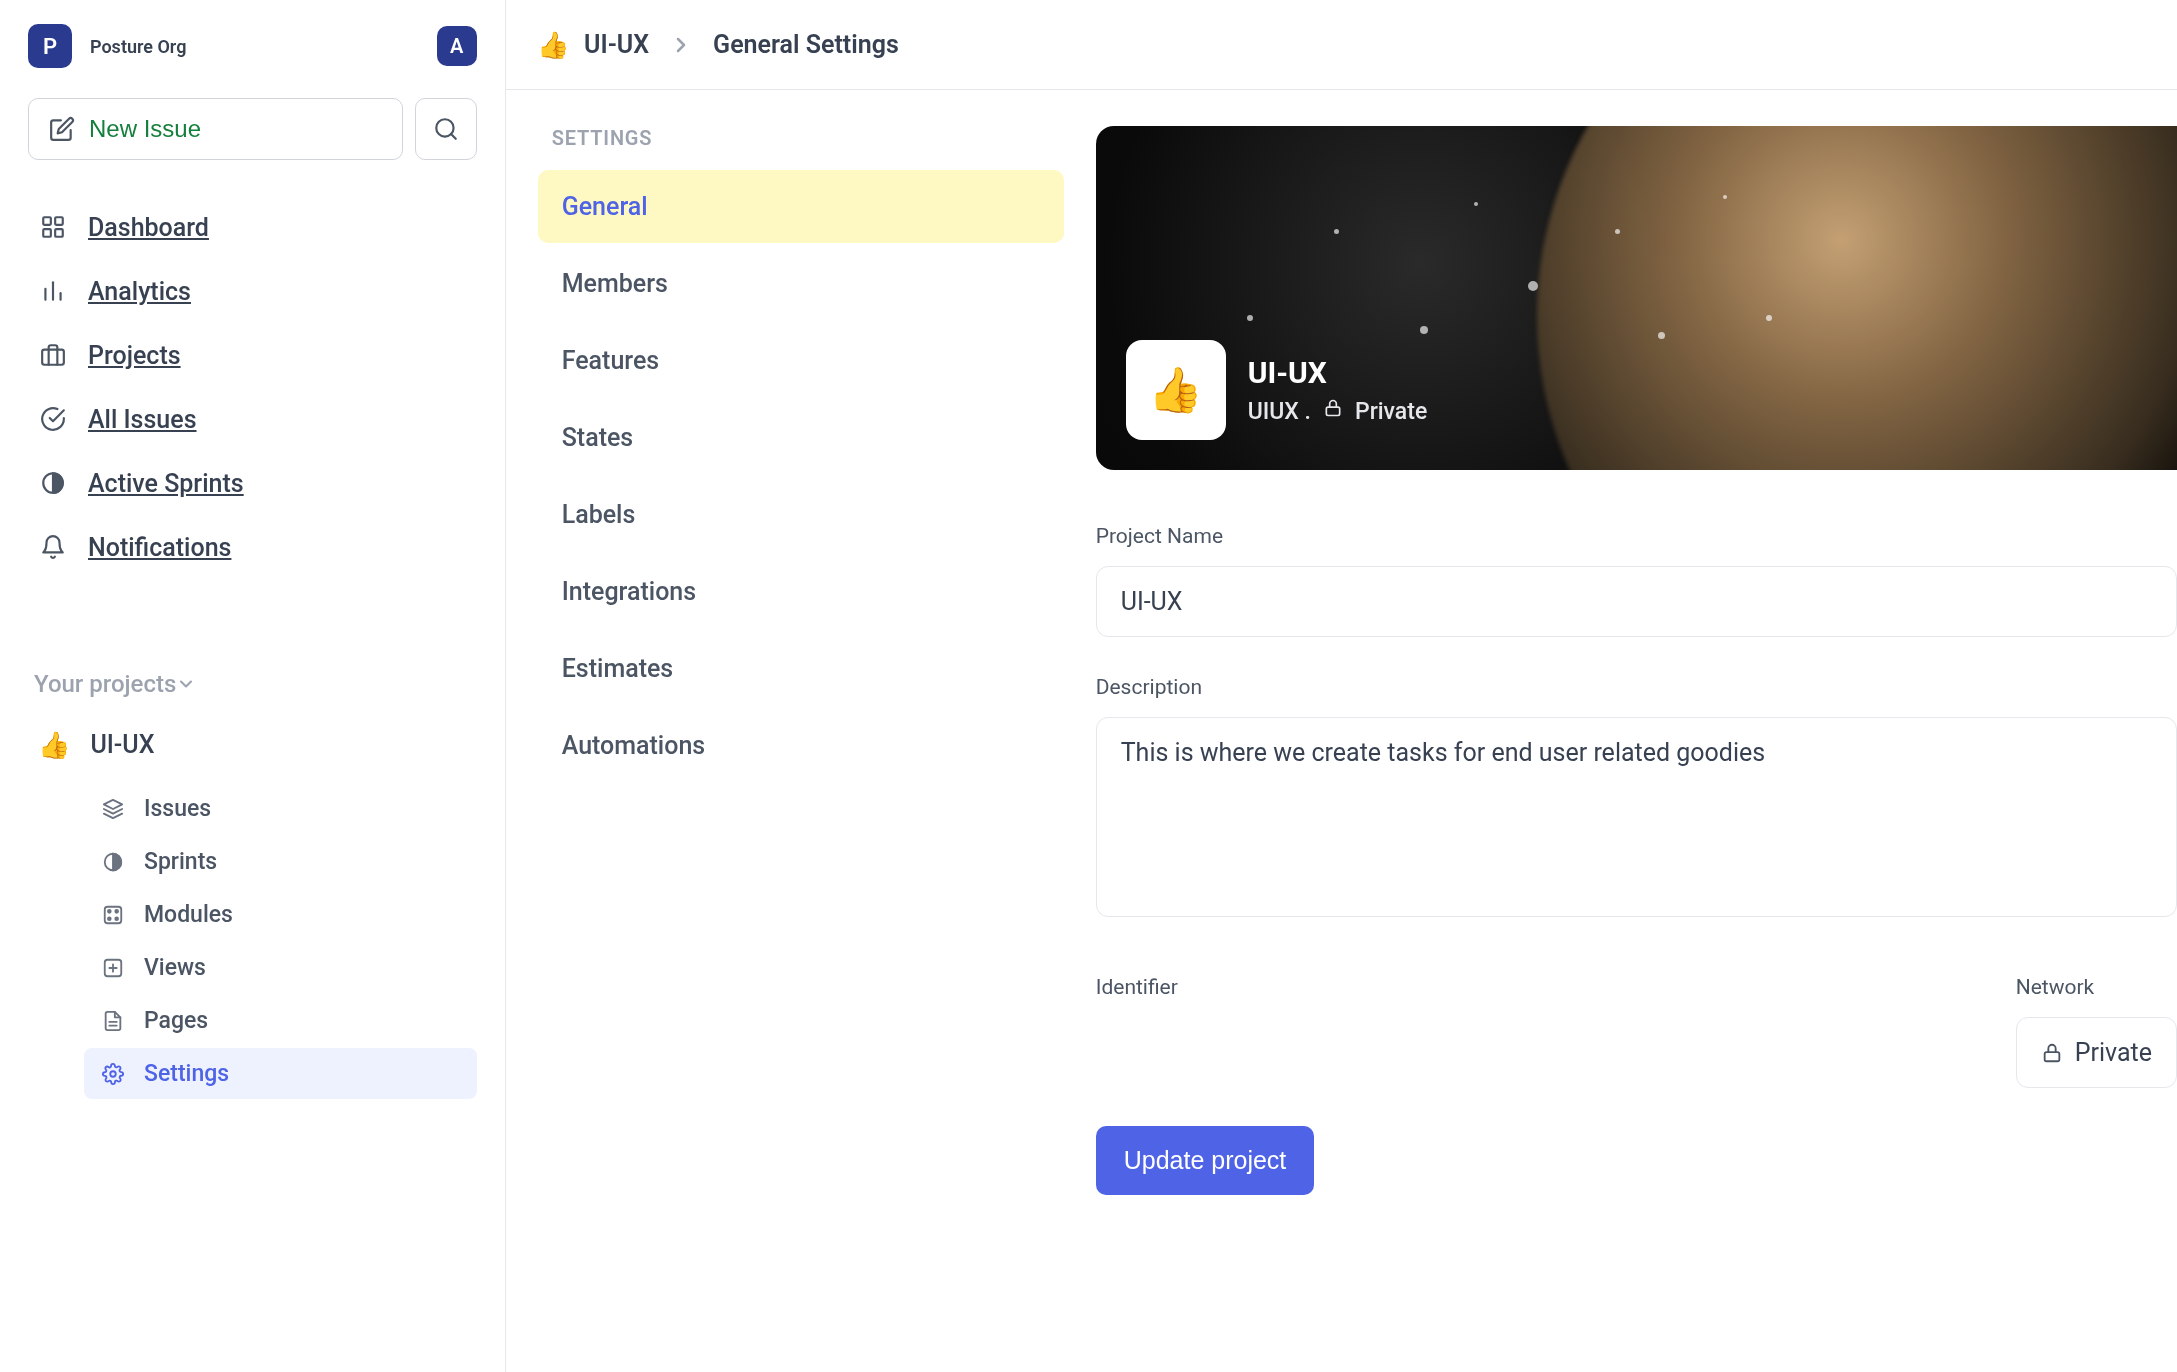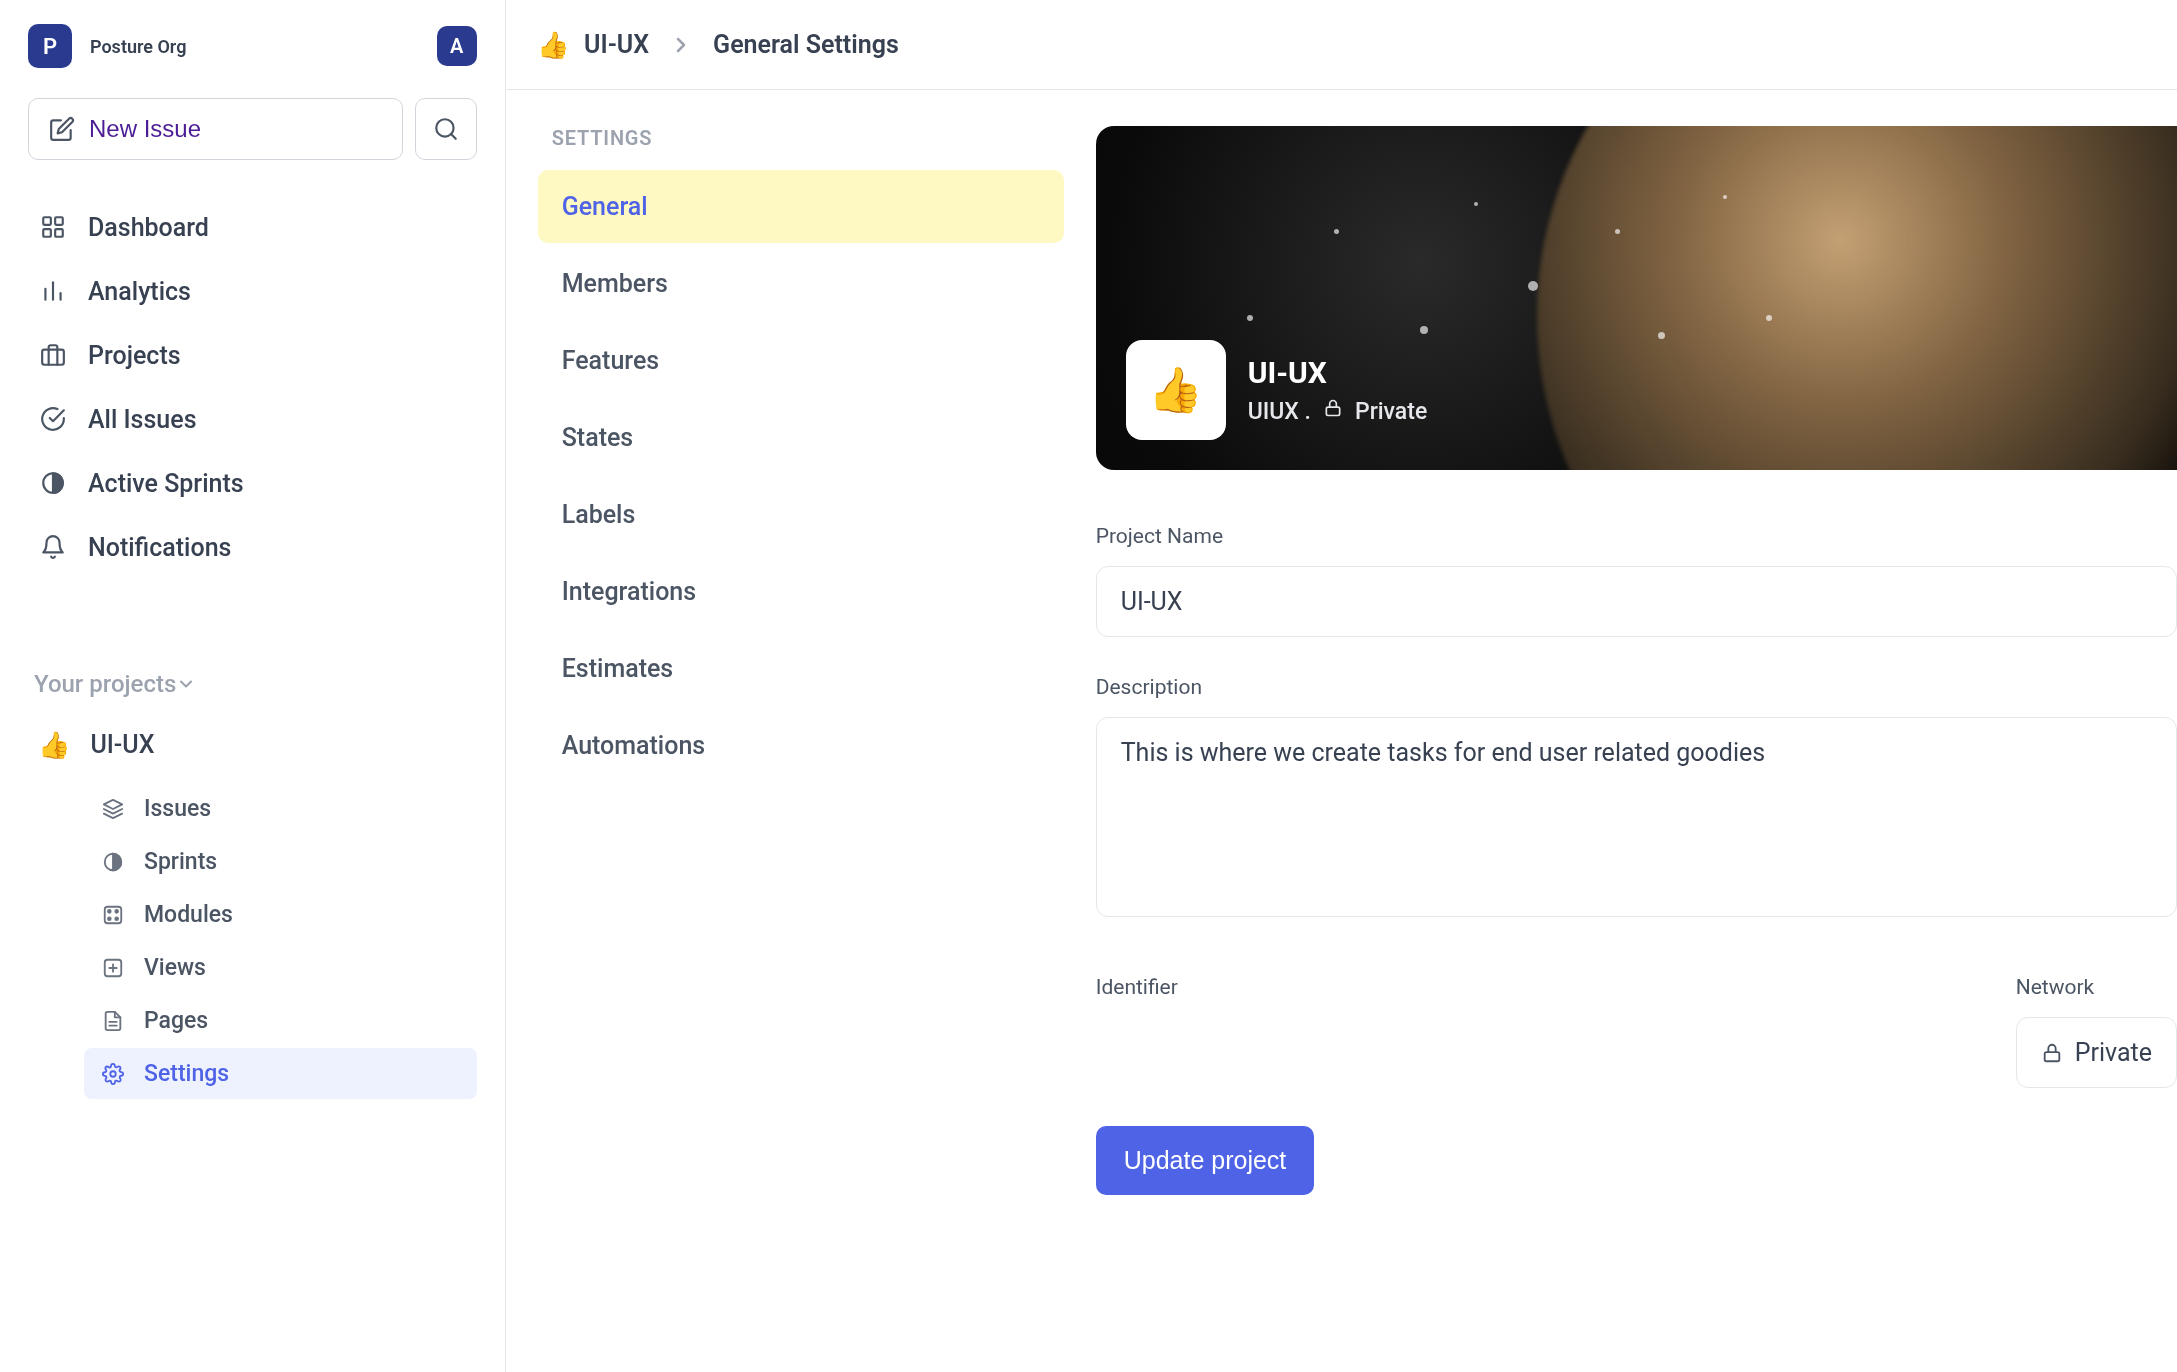--- a/index.html
+++ b/index.html
@@ -75,21 +75,21 @@
       flex: 1;
       display: flex;
       align-items: center;
       gap: 14px;
       border: 1px solid #d1d5db;
       border-radius: 10px;
       background: #fff;
       padding: 16px 20px;
       font-size: 24px;
       font-weight: 500;
-      color: #4c1d95;
+      color: #15803d;
       cursor: pointer;
     }
     .search-btn {
       width: 62px;
       height: 62px;
       border: 1px solid #d1d5db;
       border-radius: 10px;
       background: #fff;
       display: flex;
       align-items: center;
@@ -105,20 +105,21 @@
     .nav-item {
       display: flex;
       align-items: center;
       gap: 20px;
       padding: 14px 10px;
       border-radius: 8px;
       cursor: pointer;
       font-size: 25px;
       font-weight: 500;
       color: #374151;
+      text-decoration: underline;
     }
     .nav-item .icon {
       width: 30px;
       height: 30px;
       display: flex;
       align-items: center;
       justify-content: center;
       color: #4b5563;
     }
     .projects-header {

